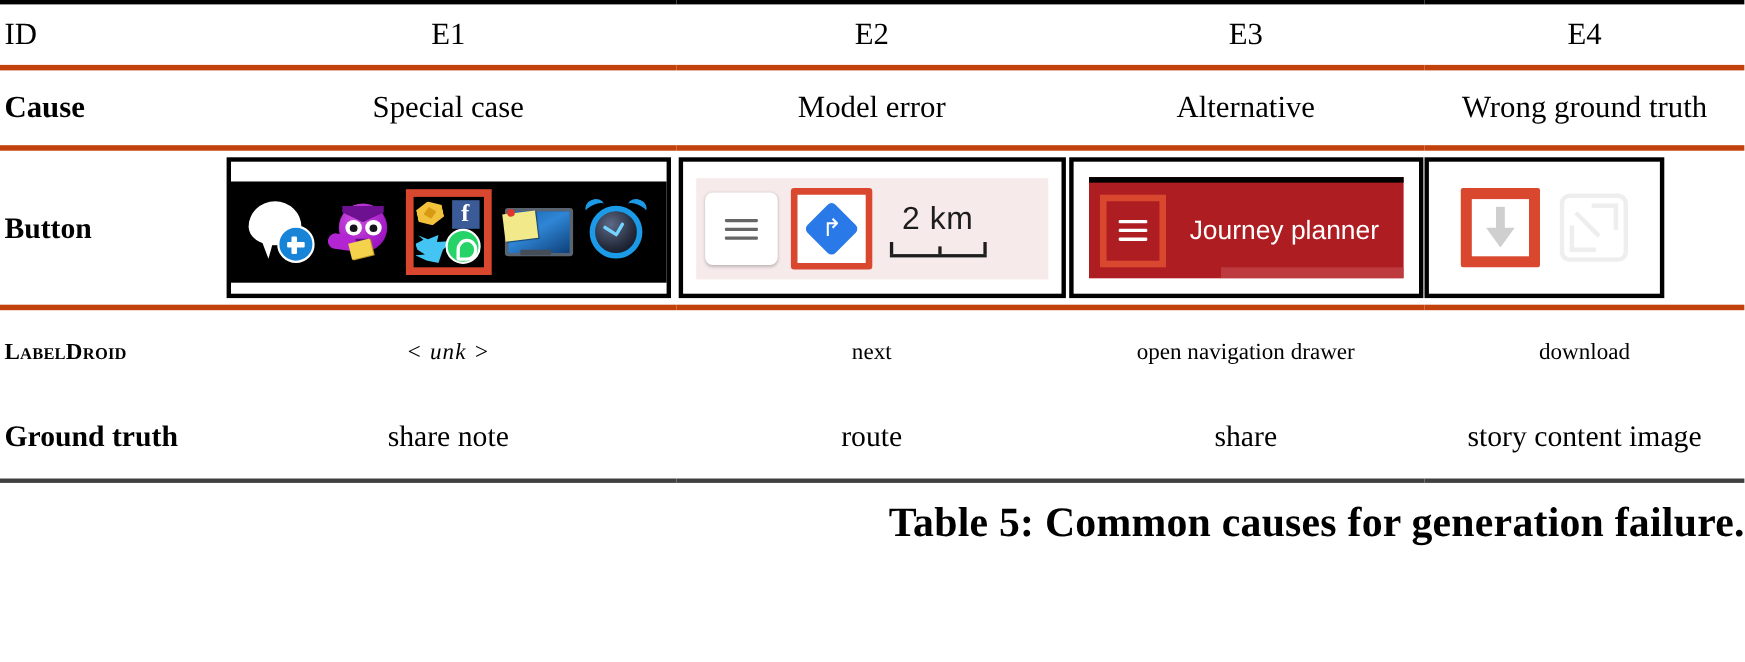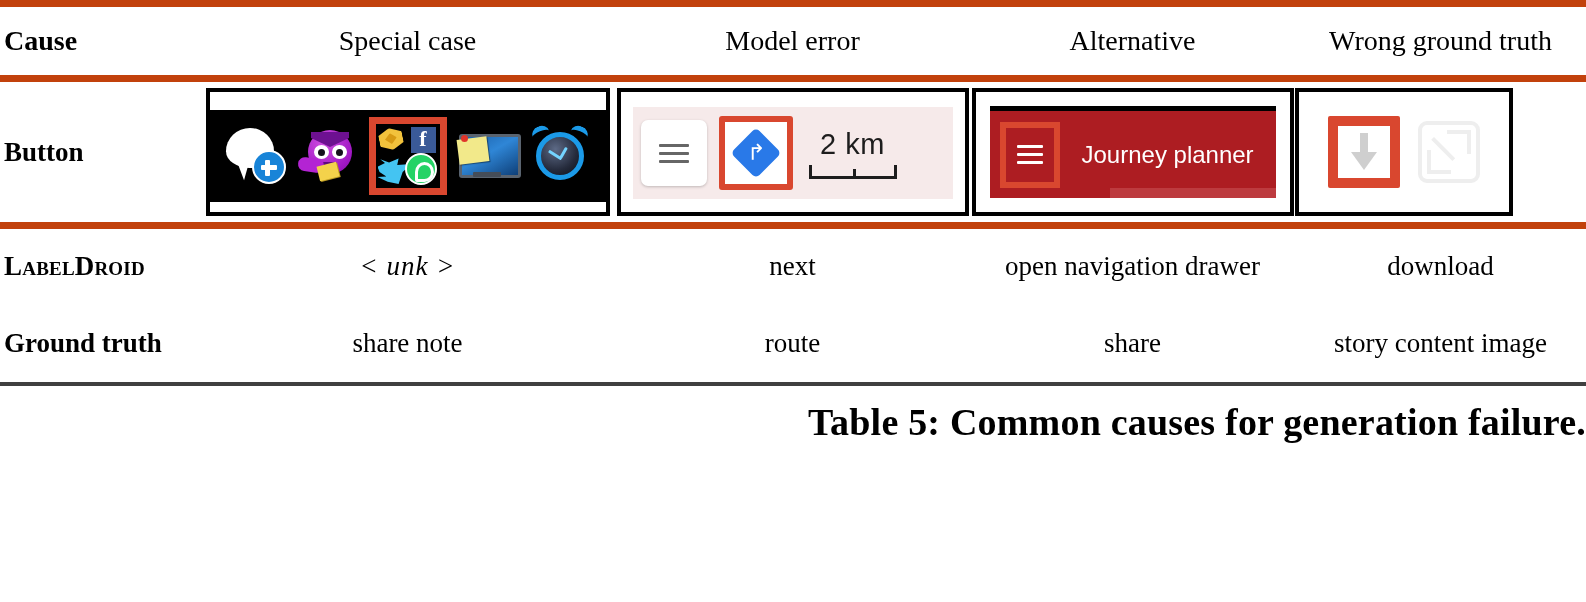--- a/index.html
+++ b/index.html
@@ -29,21 +29,21 @@
   }
 
   
   col.c-label { width: 200px; }
   col.c-e1    { width: 415px; }
   col.c-e2    { width: 355px; }
   col.c-e3    { width: 325px; }
   col.c-e4    { width: 291px; }
 
   .rule-top td   { border-top: 4px solid #000; }
-  .rule-mid td   { border-top: 7px solid #c2410c; }
+  .rule-mid td   { border-top: 5px solid #c2410c; }
   .rule-bot td   { border-bottom: 4px solid #404040; }
 
   td {
     padding: 0;
     vertical-align: middle;
     text-align: center;
   }
 
   td.lbl {
     text-align: left;
@@ -55,21 +55,21 @@
 
   .sc {
     font-variant: small-caps;
     font-weight: bold;
     letter-spacing: 0.2px;
   }
 
   .row-id td     { height: 55px; font-size: 28px; }
   .row-cause td  { height: 68px; font-size: 28px; }
   .row-button td { height: 140px; }
-  .row-ld td     { height: 75px; font-size: 27px; }
+  .row-ld td     { height: 75px; font-size: 21px; }
   .row-gt td     { height: 78px; font-size: 27px; }
 
   .unk {
     font-family: "Liberation Serif", "DejaVu Serif", serif;
     font-style: italic;
     font-size: 30px;
     letter-spacing: 1px;
   }
 
   .caption {
@@ -357,20 +357,27 @@
   <table class="tbl">
     <colgroup>
       <col class="c-label">
         <col class="c-e1">
         <col class="c-e2">
         <col class="c-e3">
         <col class="c-e4">
     </colgroup>
     <tbody>
 
+      <tr class="row-id rule-top">
+        <td class="lbl plain">ID</td>
+        <td>E1</td>
+        <td>E2</td>
+        <td>E3</td>
+        <td>E4</td>
+      </tr>
 
       <tr class="row-cause rule-mid">
         <td class="lbl">Cause</td>
         <td>Special case</td>
         <td>Model error</td>
         <td>Alternative</td>
         <td>Wrong ground truth</td>
       </tr>
 
       <tr class="row-button rule-mid">

